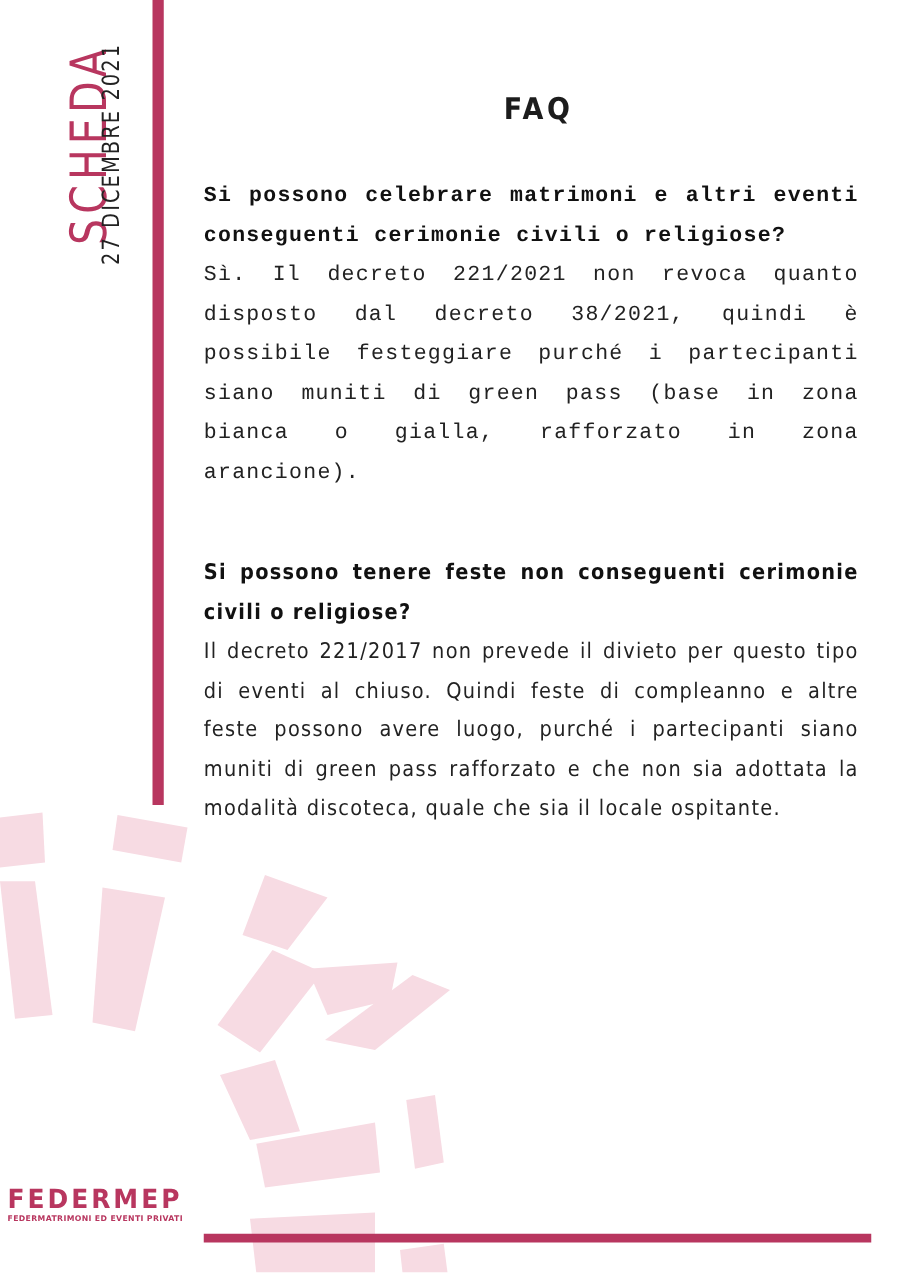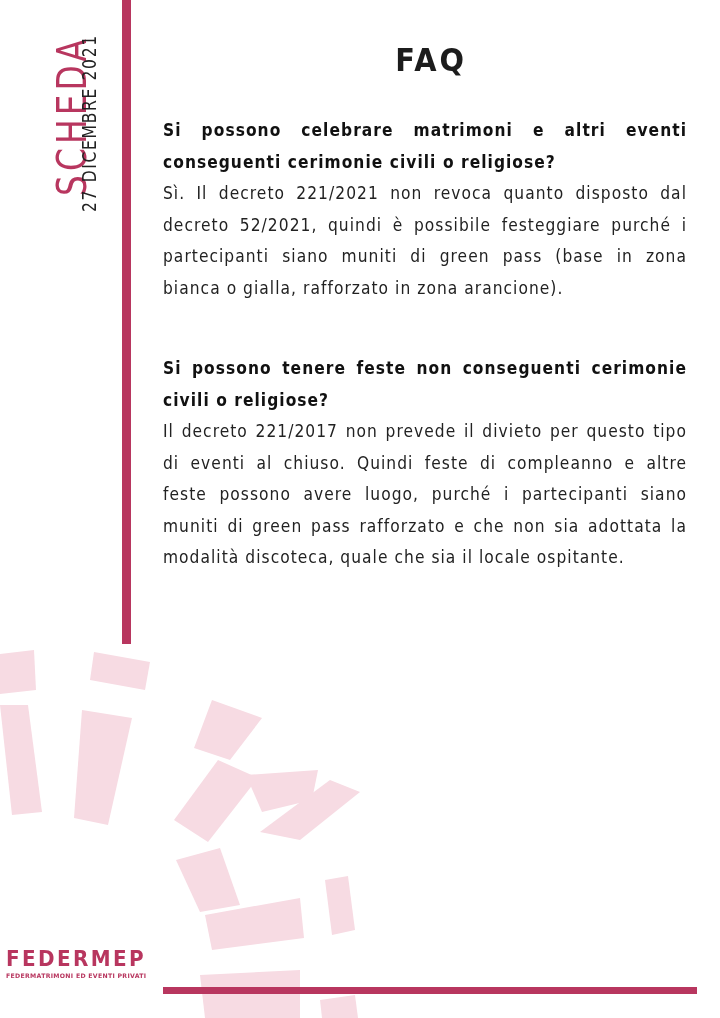--- a/index.html
+++ b/index.html
@@ -22,25 +22,25 @@
       position: absolute; left: 80px; top: 212px;
       transform-origin: left top; transform: rotate(-90deg) scaleX(0.82);
       font-family: "DejaVu Sans", sans-serif; font-size: 19px; letter-spacing: 2px;
       color: #222; white-space: nowrap; line-height: 1;
     }
 
     .vbar { position: absolute; left: 122px; top: 0; width: 9px; height: 644px; background: #b8365f; z-index: 2; }
 
     .content { position: absolute; left: 163px; top: 38px; width: 524px; z-index: 2; }
     .faq-title {
-      text-align: center; font-weight: bold; font-size: 32px; letter-spacing: 3px;
-      margin-left: 0; padding-left: 12px; height: 50px; line-height: 44px;
+      text-align: center; font-weight: bold; font-size: 24px; letter-spacing: 3px;
+      margin-left: 0; padding-left: 12px; height: 50px; line-height: 44px; margin-top: 27px;
     }
     .faq-item { margin-top: 49px; }
-    .faq-item:first-of-type { margin-top: 27px; }
+    .faq-item:first-of-type { margin-top: 27px; font-family: Liberation Mono, monospace; }
     .q, .a {
       font-size: 17.2px; line-height: 31.5px; letter-spacing: 1.05px;
       text-align: justify; text-align-last: left;
     }
     .q { font-weight: bold; color: #111; }
     .a { color: #222; }
 
     .logo { position: absolute; left: 6px; top: 949px; z-index: 2; }
     .logo-name {
       font-family: "DejaVu Sans", sans-serif; font-weight: bold; font-size: 21px;
@@ -78,21 +78,21 @@
   <div class="side-date">27 DICEMBRE 2021</div>
 </div>
 
 <div class="vbar"></div>
 
 <main class="content">
   <h1 class="faq-title">FAQ</h1>
 
   <section class="faq-item">
     <p class="q">Si possono celebrare matrimoni e altri eventi conseguenti cerimonie civili o religiose?</p>
-    <p class="a">Sì. Il decreto 221/2021 non revoca quanto disposto dal decreto 52/2021, quindi è possibile festeggiare purché i partecipanti siano muniti di green pass (base in zona bianca o gialla, rafforzato in zona arancione).</p>
+    <p class="a">Sì. Il decreto 221/2021 non revoca quanto disposto dal decreto 38/2021, quindi è possibile festeggiare purché i partecipanti siano muniti di green pass (base in zona bianca o gialla, rafforzato in zona arancione).</p>
   </section>
 
   <section class="faq-item">
     <p class="q">Si possono tenere feste non conseguenti cerimonie civili o religiose?</p>
     <p class="a">Il decreto 221/2017 non prevede il divieto per questo tipo di eventi al chiuso. Quindi feste di compleanno e altre feste possono avere luogo, purché i partecipanti siano muniti di green pass rafforzato e che non sia adottata la modalità discoteca, quale che sia il locale ospitante.</p>
   </section>
 
   <section class="faq-item">
   </section>
 </main>

